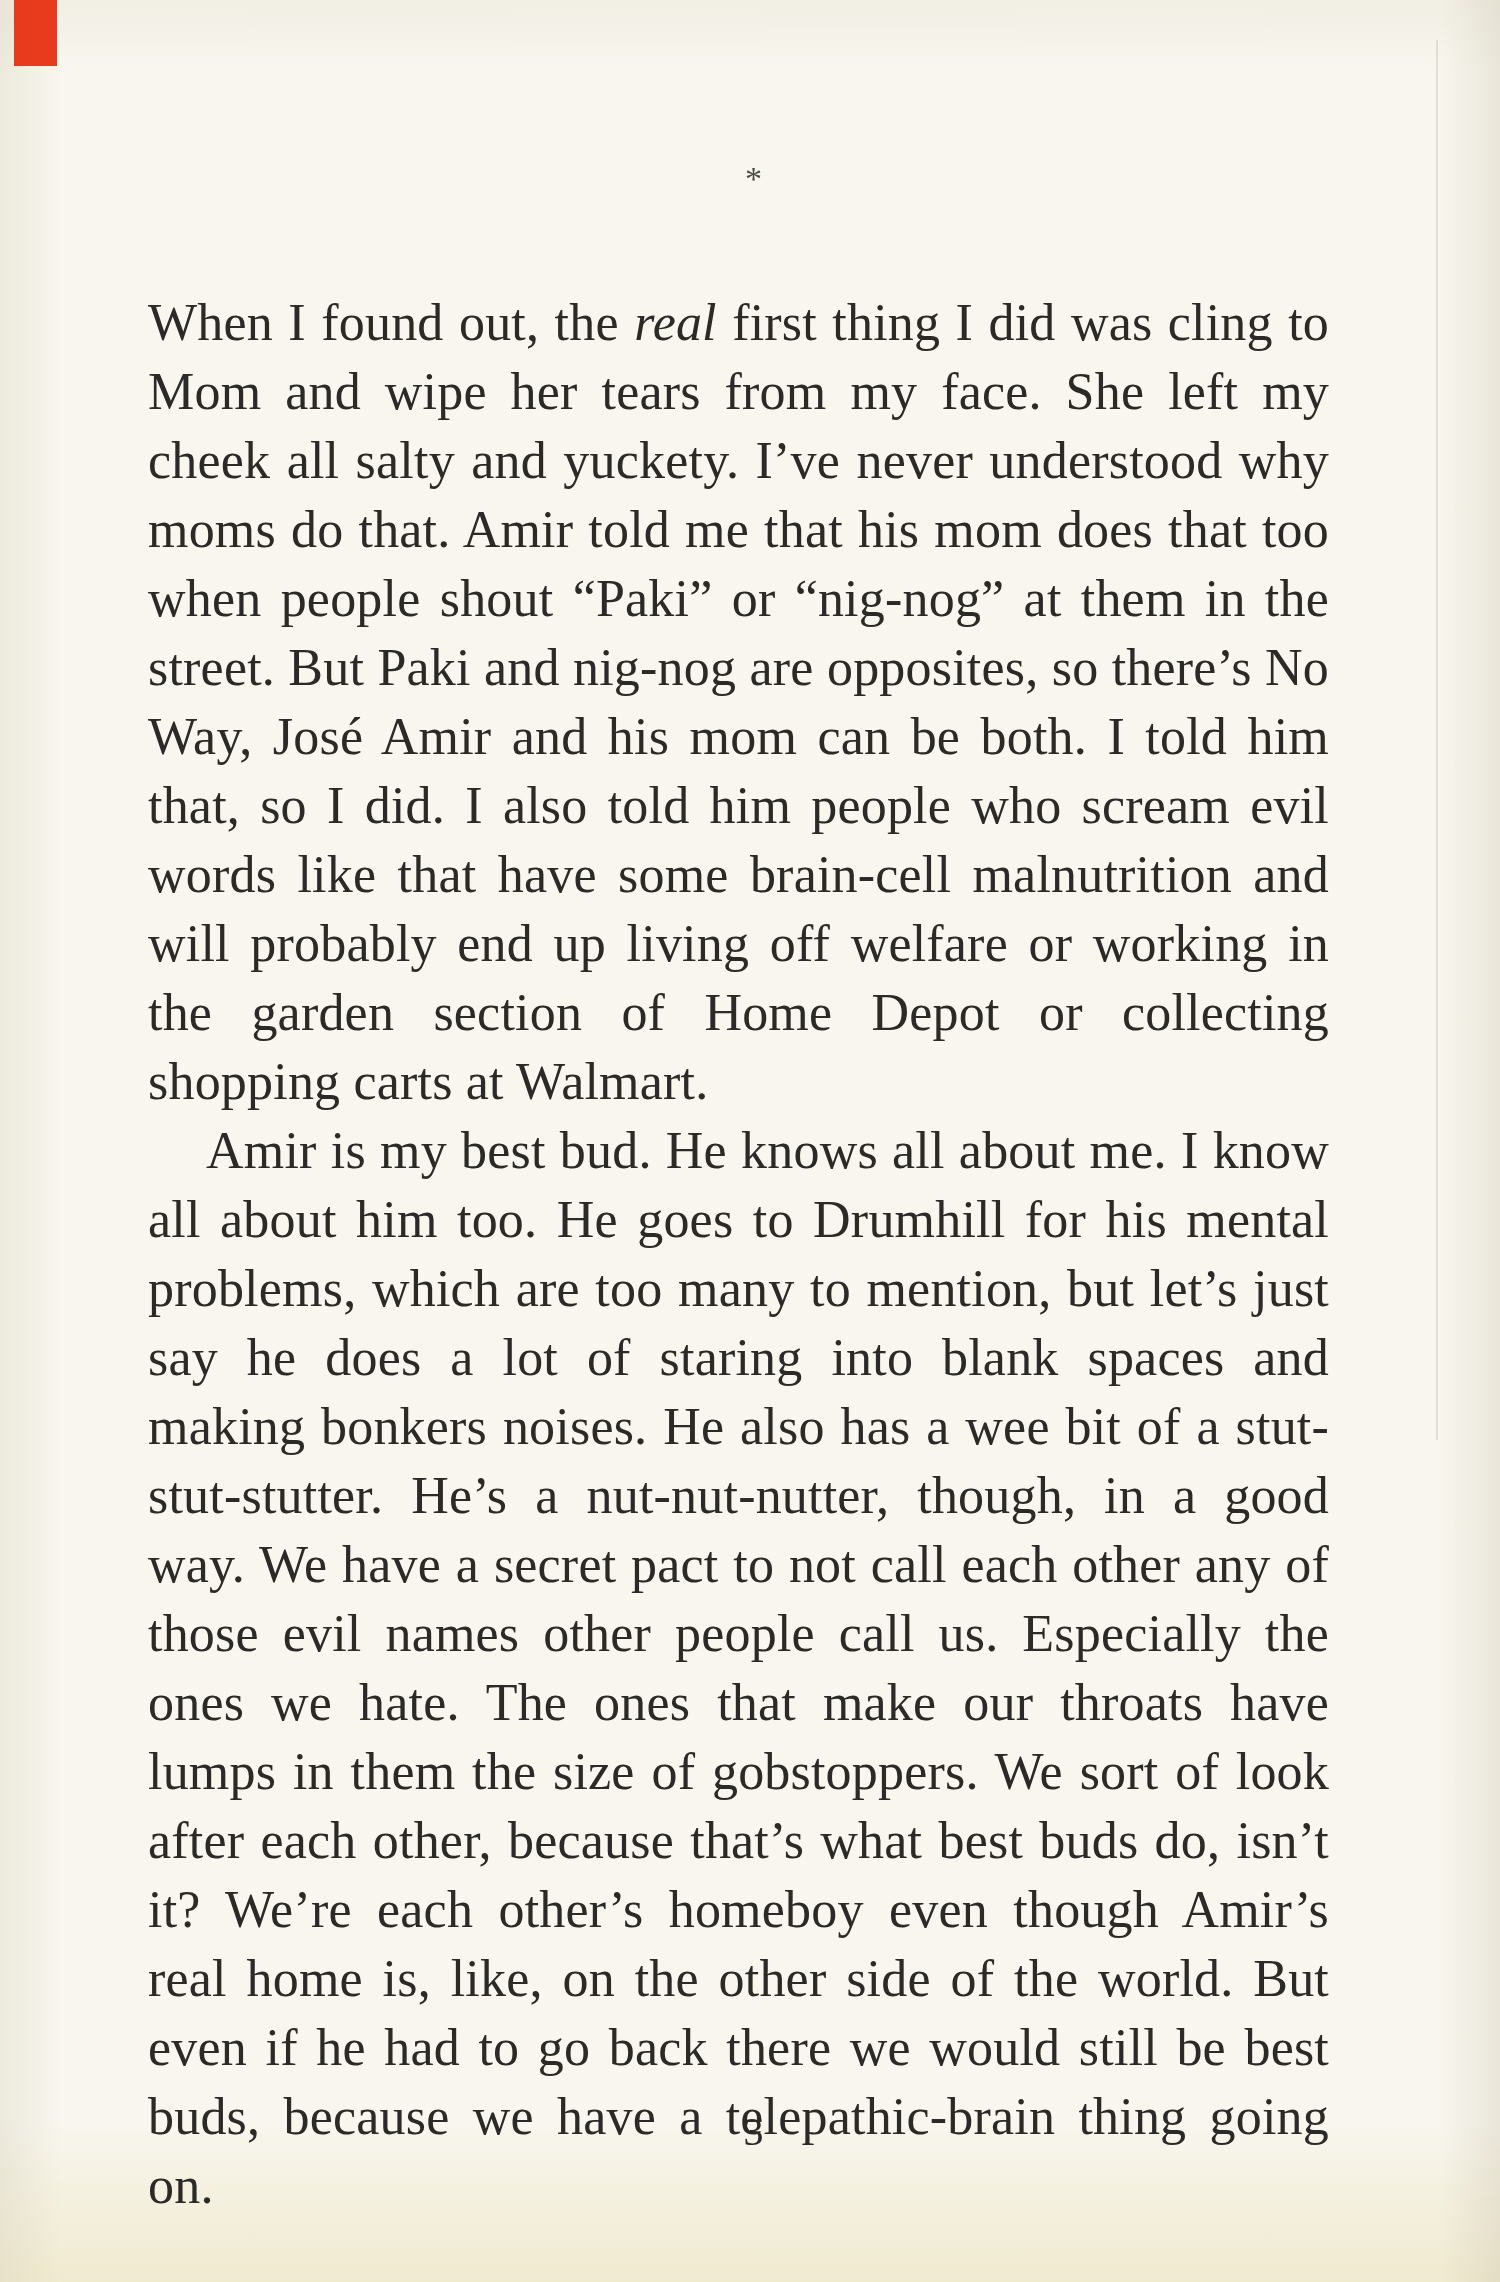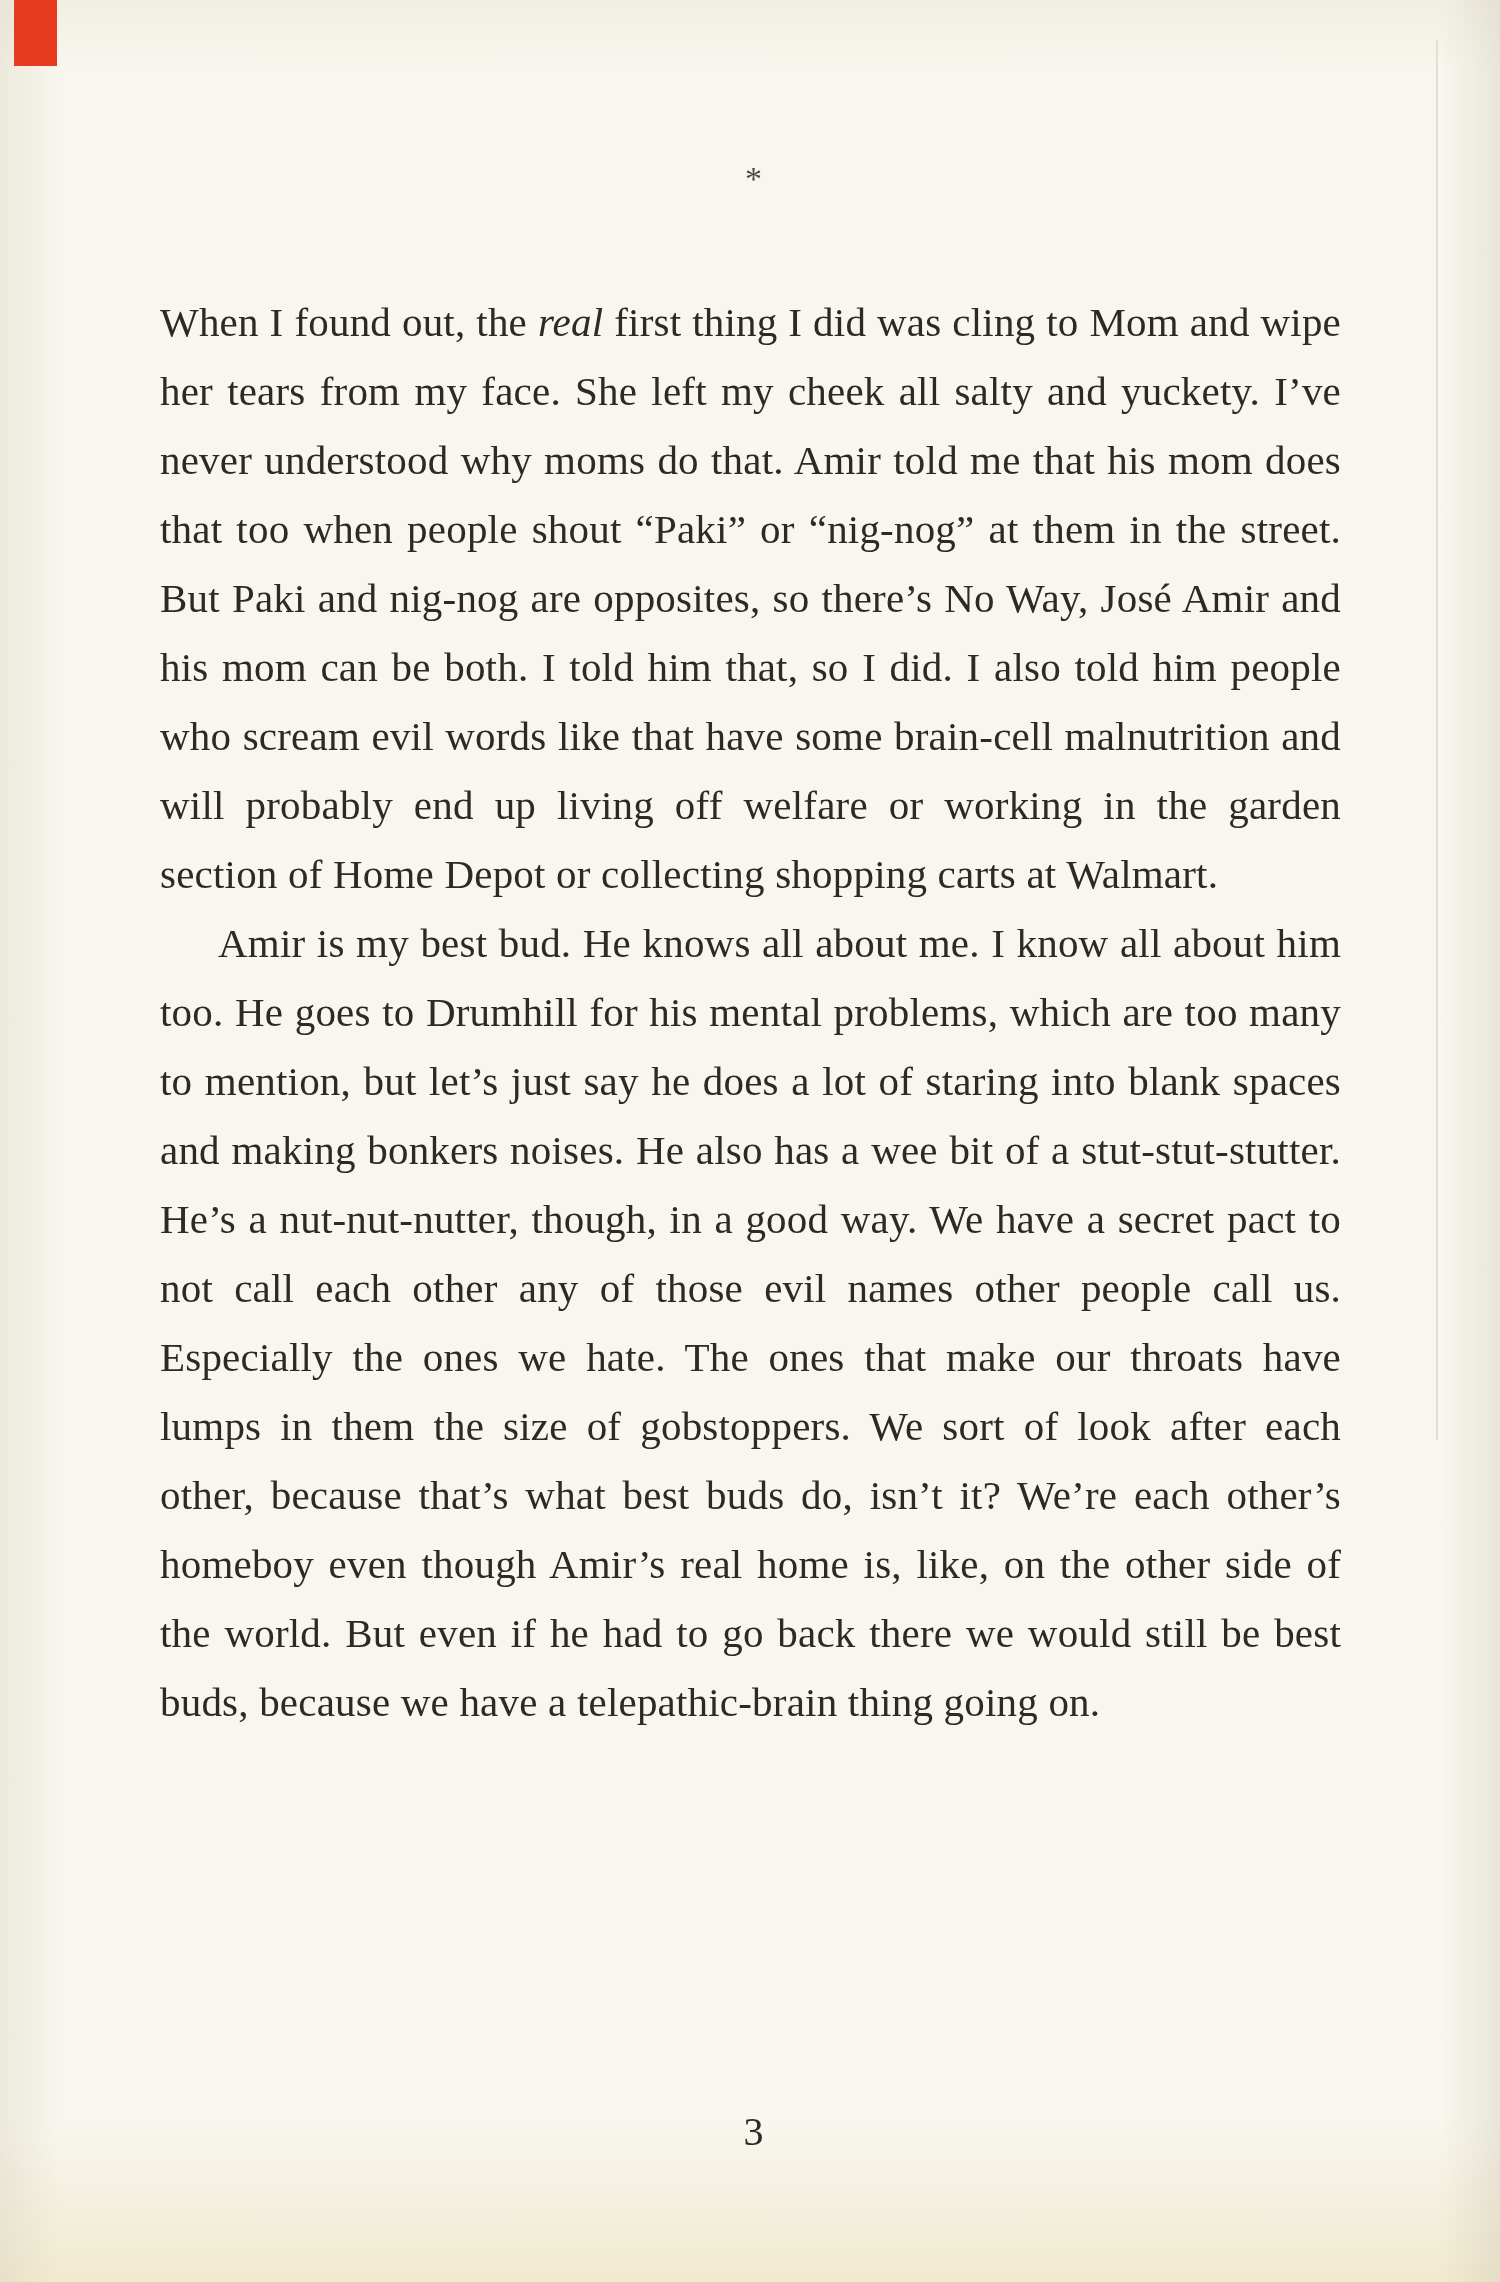--- a/index.html
+++ b/index.html
@@ -45,23 +45,23 @@
     top: 160px;
     left: 163px;
     width: 1181px;
     text-align: center;
     font-size: 34px;
     color: #4a4a44;
   }
   .text-block {
     position: absolute;
     top: 288px;
-    left: 160px;
+    left: 148px;
     width: 1181px;
-    font-size: 41px;
+    font-size: 52px;
     line-height: 69px;
     text-align: justify;
     letter-spacing: 0.2px;
   }
   .text-block p {
     margin: 0;
   }
   .text-block p.indented {
     text-indent: 58px;
   }

